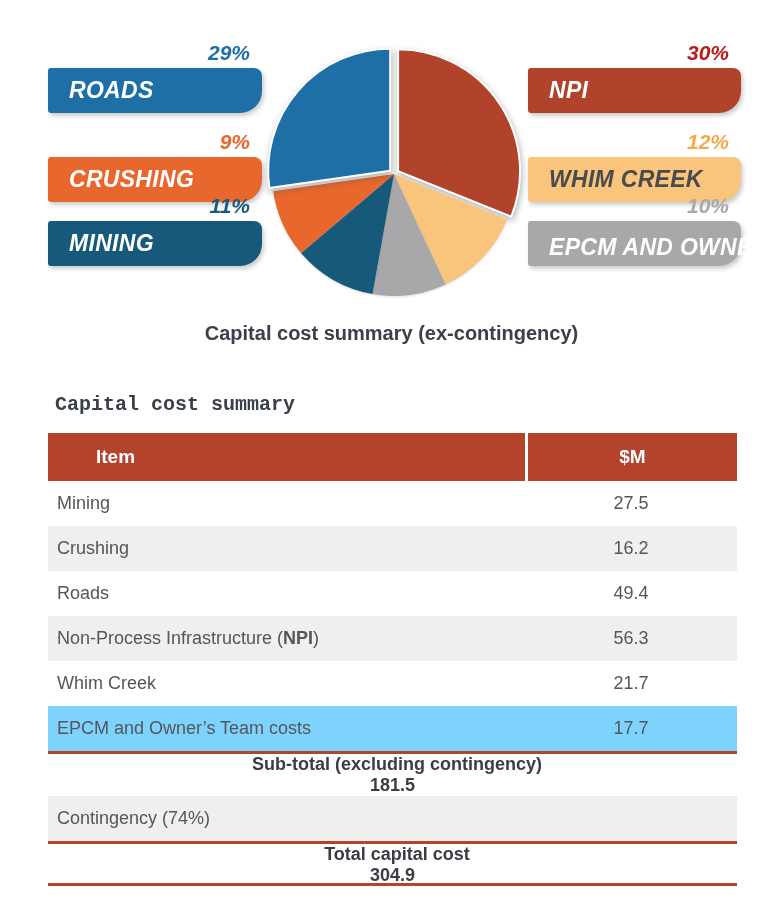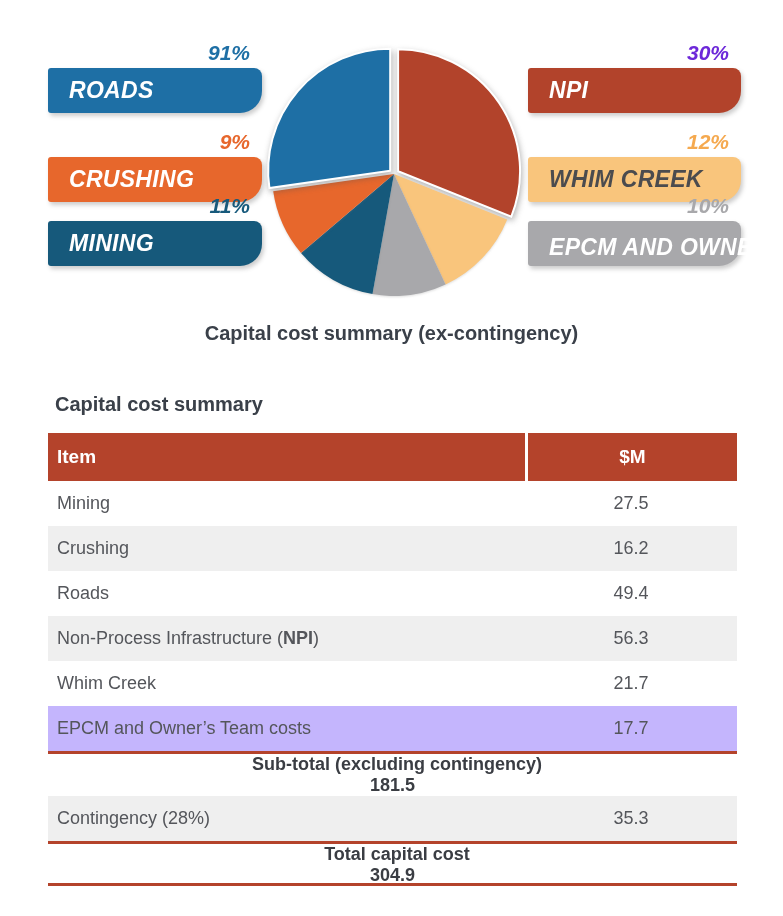--- a/index.html
+++ b/index.html
@@ -91,21 +91,21 @@
   .t-body .t-row.alt {}
   .t-body .t-row.bold { font-weight: bold; color: #3A3D43; flex-direction: column; }
   .npi-bold { font-weight: bold; }
 </style>
 </head>
 <body>
 
 <div class="page">
 
   <div class="legend-item lg-left row1">
-    <div class="pct" style="color: rgb(30, 111, 165);">91%</div>
+    <div class="pct" style="color: rgb(30, 111, 165);">29%</div>
     <div class="bar" style="background: rgb(30, 111, 165);">
       <span class="bar-label" style="color: rgb(255, 255, 255);">ROADS</span>
     </div>
   </div>
   <div class="legend-item lg-left row2">
     <div class="pct" style="color: rgb(231, 103, 44);">9%</div>
     <div class="bar" style="background: rgb(231, 103, 44);">
       <span class="bar-label" style="color: rgb(255, 255, 255);">CRUSHING</span>
     </div>
   </div>
@@ -121,44 +121,44 @@
         <path d="M 128 138 L 128.0 16.0 A 122 122 0 0 1 241.2 183.4 Z" fill="#B2432B" transform="translate(4.1,-2.8)" class="slice-exploded" stroke="#ffffff" stroke-width="2"></path>
         <path d="M 128 138 L 241.2 183.4 A 122 122 0 0 1 179.6 248.5 Z" fill="#F9C57C" class="slice-flat"></path>
         <path d="M 128 138 L 179.6 248.5 A 122 122 0 0 1 106.5 258.1 Z" fill="#A8A8AB" class="slice-flat"></path>
         <path d="M 128 138 L 106.5 258.1 A 122 122 0 0 1 35.0 217.0 Z" fill="#16597B" class="slice-flat"></path>
         <path d="M 128 138 L 35.0 217.0 A 122 122 0 0 1 7.2 155.3 Z" fill="#E7672C" class="slice-flat"></path>
         <path d="M 128 138 L 7.2 155.3 A 122 122 0 0 1 128.0 16.0 Z" fill="#1E6FA5" transform="translate(-3.8,-3.3)" class="slice-exploded" stroke="#ffffff" stroke-width="2"></path>
       </svg>
   </div>
 
   <div class="legend-item lg-right row1">
-    <div class="pct" style="color: #6d28d9;">30%</div>
+    <div class="pct" style="color: #b91c1c;">30%</div>
     <div class="bar" style="background: rgb(178, 67, 43);">
       <span class="bar-label" style="color: rgb(255, 255, 255);">NPI</span>
     </div>
   </div>
   <div class="legend-item lg-right row2">
     <div class="pct" style="color: rgb(245, 169, 79);">12%</div>
     <div class="bar" style="background: rgb(249, 197, 124);">
       <span class="bar-label" style="color: rgb(75, 75, 78);">WHIM CREEK</span>
     </div>
   </div>
   <div class="legend-item lg-right row3">
     <div class="pct" style="color: rgb(168, 168, 171);">10%</div>
     <div class="bar" style="background: rgb(168, 168, 171);">
       <span class="bar-label" style="color: rgb(255, 255, 255); margin-top: 8px;">EPCM AND OWNER</span>
     </div>
   </div>
 
   <div class="chart-caption" style="color: rgb(58, 64, 73);">Capital cost summary (ex-contingency)</div>
 
-  <div class="table-title" style="color: rgb(58, 64, 73);">Capital cost summary</div>
+  <div class="table-title" style="color: rgb(58, 64, 73); font-family: Liberation Mono, monospace;">Capital cost summary</div>
 
   <div class="cost-table">
-    <div class="t-row t-header" style="background: rgb(180, 67, 43);">
+    <div class="t-row t-header" style="background: rgb(180, 67, 43); padding-left: 39px;">
       <div class="t-col-item">Item</div>
       <div class="t-col-val">$M</div>
     </div>
     <div class="t-body">
       <div class="t-row">
         <div class="t-col-item">Mining</div>
         <div class="t-col-val">27.5</div>
       </div>
       <div class="t-row alt" style="background: rgb(239, 239, 239);">
         <div class="t-col-item">Crushing</div>
@@ -169,31 +169,30 @@
         <div class="t-col-val">49.4</div>
       </div>
       <div class="t-row alt" style="background: rgb(239, 239, 239);">
         <div class="t-col-item"><span>Non-Process Infrastructure (</span><span class="npi-bold">NPI</span><span>)</span></div>
         <div class="t-col-val">56.3</div>
       </div>
       <div class="t-row">
         <div class="t-col-item">Whim Creek</div>
         <div class="t-col-val">21.7</div>
       </div>
-      <div class="t-row alt" style="background: #c4b5fd;">
+      <div class="t-row alt" style="background: #7dd3fc;">
         <div class="t-col-item">EPCM and Owner’s Team costs</div>
         <div class="t-col-val">17.7</div>
       </div>
       <div class="t-row bold" id="subtotal-row" style="border-top: 3px solid rgb(180, 67, 43);">
         <div class="t-col-item">Sub-total (excluding contingency)</div>
         <div class="t-col-val">181.5</div>
       </div>
       <div class="t-row alt" style="background: rgb(239, 239, 239);">
-        <div class="t-col-item">Contingency (28%)</div>
-        <div class="t-col-val">35.3</div>
+        <div class="t-col-item">Contingency (74%)</div>
       </div>
       <div class="t-row bold" id="total-row" style="border-top: 3px solid rgb(180, 67, 43); border-bottom: 3px solid rgb(180, 67, 43);">
         <div class="t-col-item">Total capital cost</div>
         <div class="t-col-val">304.9</div>
       </div>
     </div>
   </div>
 
 </div>
 

